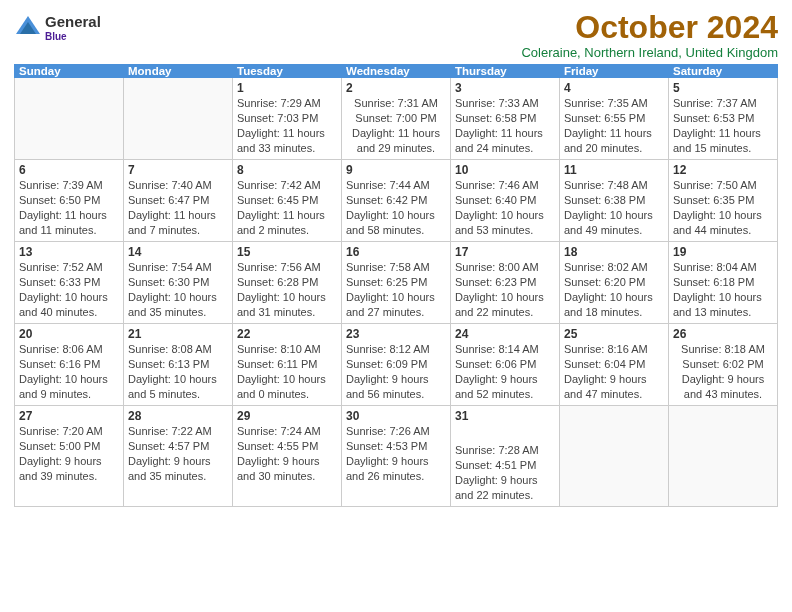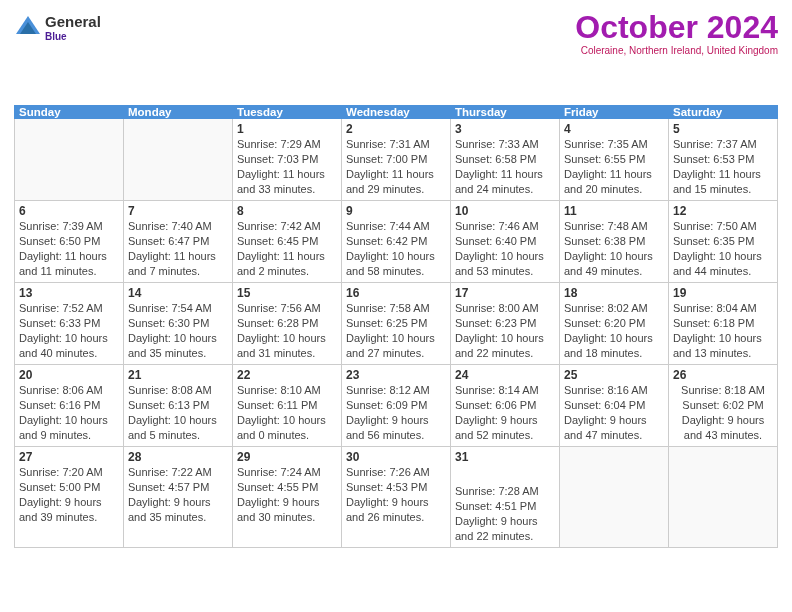--- a/index.html
+++ b/index.html
@@ -9,21 +9,20 @@
       width: 792px;
       height: 612px;
       overflow: hidden;
     }
     .page {
       width: 792px;
       height: 444px;
       padding: 10px 14px 10px 14px;
       display: flex;
       flex-direction: column;
-      gap: 45px;
     }
     .header {
       display: flex;
       align-items: flex-start;
       justify-content: space-between;
       margin-bottom: 4px;
     }
     .logo {
       display: flex;
       align-items: center;
@@ -48,26 +47,26 @@
       width: 28px;
       height: 28px;
       margin-right: 3px;
     }
     .title-area {
       text-align: right;
     }
     .month-title {
       font-size: 32px;
       font-weight: bold;
-      color: #a21caf;
+      color: #a16207;
       line-height: 1.1;
     }
     .location {
-      font-size: 10px;
-      color: #be185d;
+      font-size: 13px;
+      color: #15803d;
       font-weight: 500;
     }
     .calendar {
       flex: 1;
       border: 1px solid #ccc;
       border-collapse: collapse;
       width: 100%;
       table-layout: fixed;
     }
     .calendar th {
@@ -143,21 +142,21 @@
           <td class="empty-cell"></td>
           <td>
             <span class="day-num">1</span>
             <div class="day-info" style="white-space: pre-line;">Sunrise: 7:29 AM
 Sunset: 7:03 PM
 Daylight: 11 hours
 and 33 minutes.</div>
           </td>
           <td>
             <span class="day-num">2</span>
-            <div class="day-info" style="white-space: pre-line;">Sunrise: 7:31 AM
+            <div class="day-info" style="white-space: pre-line; text-align: center;">Sunrise: 7:31 AM
 Sunset: 7:00 PM
 Daylight: 11 hours
 and 29 minutes.</div>
           </td>
           <td>
             <span class="day-num">3</span>
             <div class="day-info" style="white-space: pre-line;">Sunrise: 7:33 AM
 Sunset: 6:58 PM
 Daylight: 11 hours
 and 24 minutes.</div>

